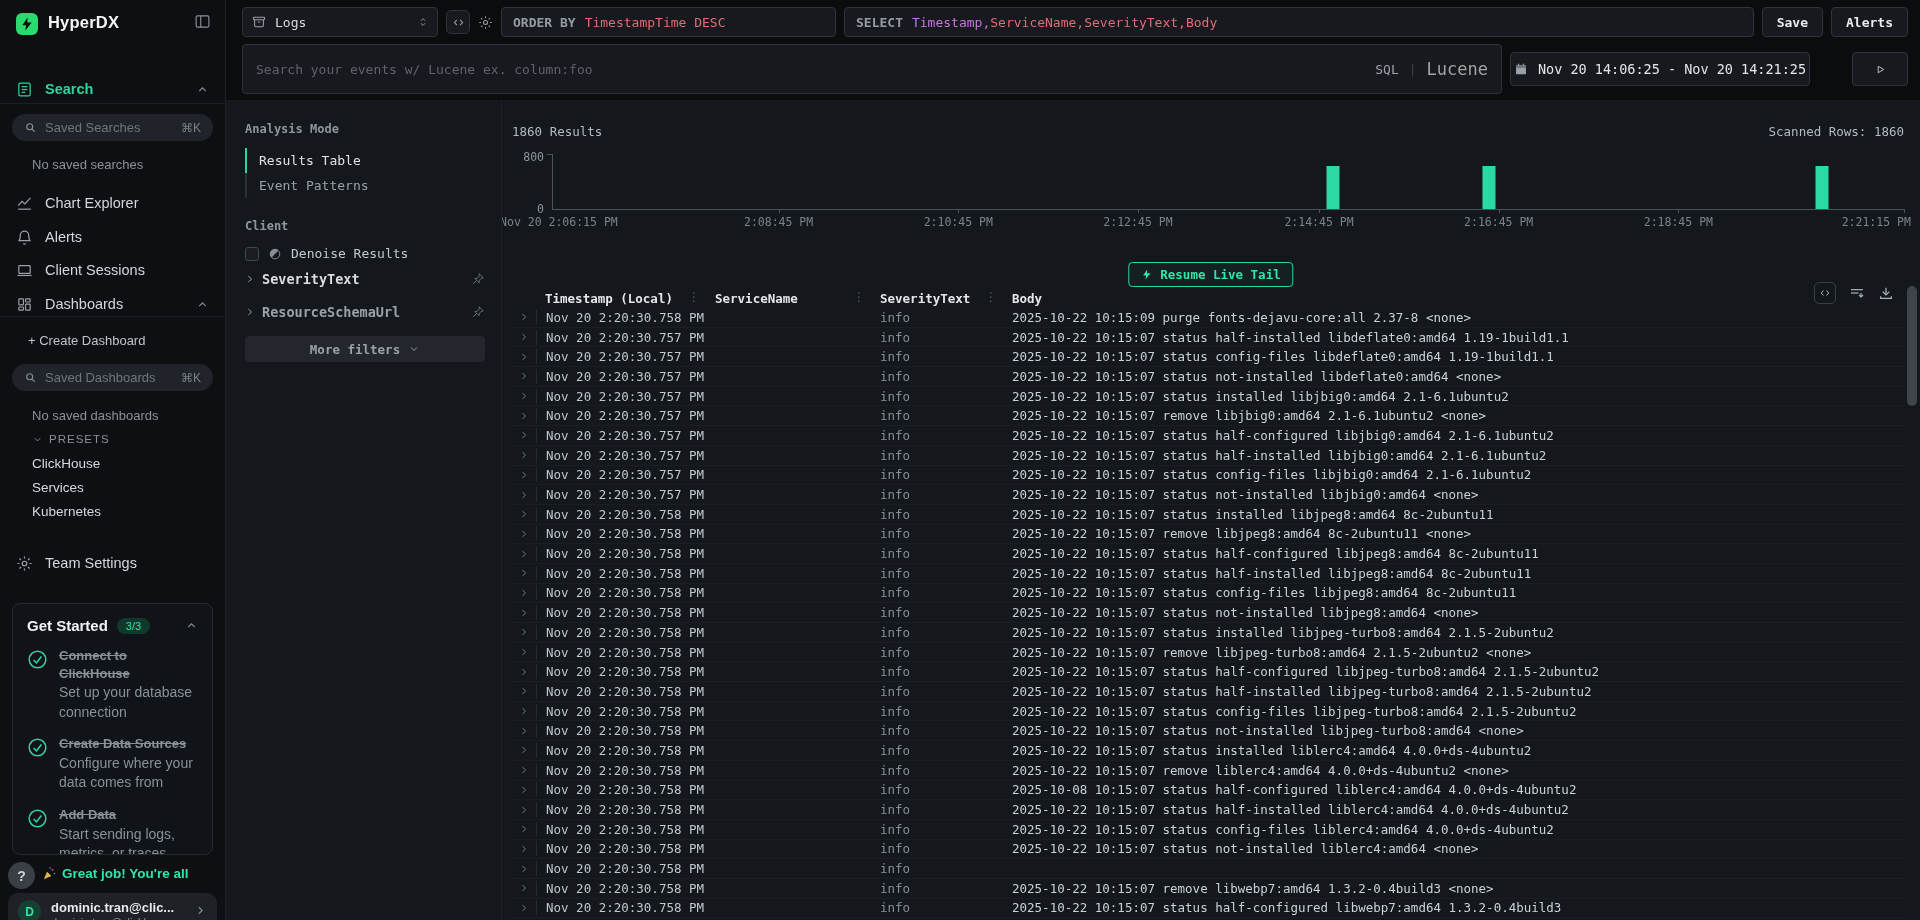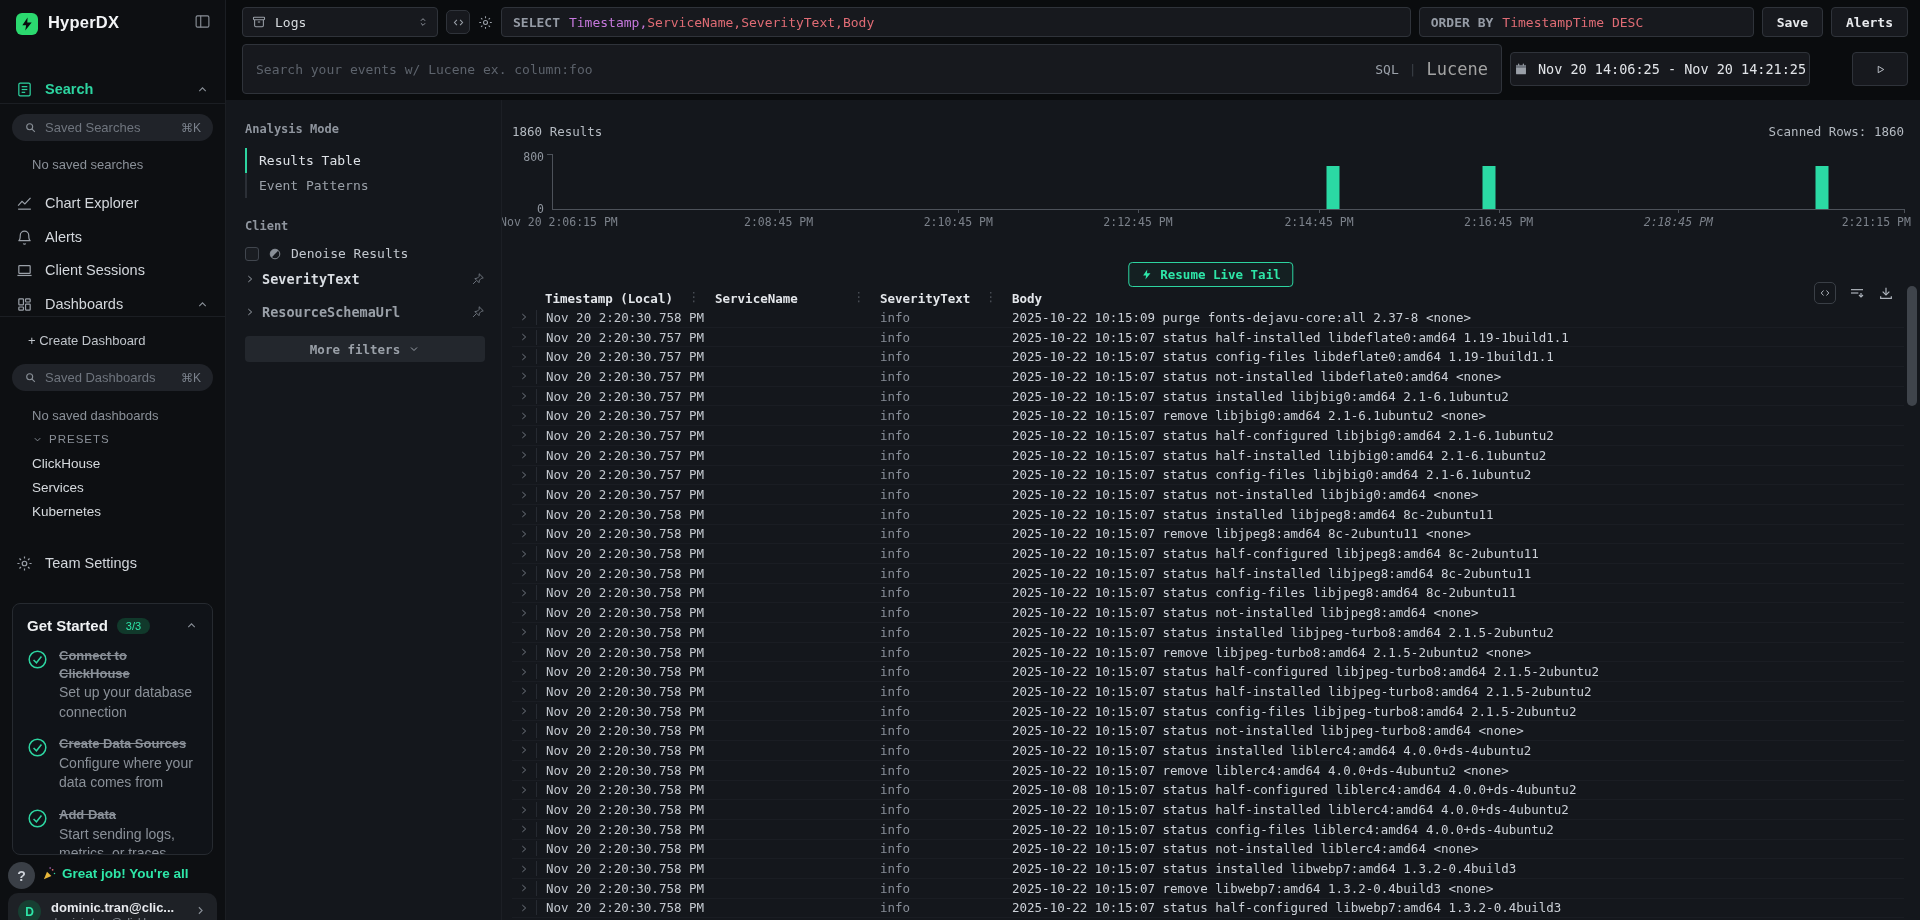--- a/index.html
+++ b/index.html
@@ -386,27 +386,27 @@
               <polyline points="9,7 4.5,12 9,17"></polyline>
               <polyline points="15,7 19.5,12 15,17"></polyline>
             </svg>
         </button>
         <button class="icon-btn">
           <svg width="15" height="15" viewBox="0 0 24 24" fill="none" stroke="currentColor" stroke-width="1.7">
               <circle cx="12" cy="12" r="3.2"></circle>
               <path d="M12 2v3M12 19v3M2 12h3M19 12h3M4.9 4.9l2.1 2.1M17 17l2.1 2.1M19.1 4.9L17 7M7 17l-2.1 2.1"></path>
             </svg>
         </button>
+        <div class="sql-field order-field inputish">
+          <span class="sql-kw">ORDER BY</span>
+            <span class="tok-red">TimestampTime DESC</span>
+        </div>
         <div class="sql-field grow inputish">
           <span class="sql-kw">SELECT</span>
             <span><span class="tok-purple">Timestamp,</span><span class="tok-red">ServiceName,SeverityText,Body</span></span>
-        </div>
-        <div class="sql-field order-field inputish">
-          <span class="sql-kw">ORDER BY</span>
-            <span class="tok-red">TimestampTime DESC</span>
         </div>
         <button class="tb-btn inputish mono">Save</button>
         <button class="tb-btn inputish mono">Alerts</button>
       </div>
 
       <div class="tb-row">
         <div class="search-box inputish">
           <input type="text" placeholder="Search your events w/ Lucene ex. column:foo" style="">
           <span class="lang-sql">SQL</span>
           <span class="lang-div">|</span>
@@ -502,21 +502,21 @@
               <div class="xlab" style="left: 16.7%;">2:08:45 PM</div>
               <div class="xtick" style="left: 30%;"></div>
               <div class="xlab" style="left: 30%;">2:10:45 PM</div>
               <div class="xtick" style="left: 43.3%;"></div>
               <div class="xlab" style="left: 43.3%;">2:12:45 PM</div>
               <div class="xtick" style="left: 56.7%;"></div>
               <div class="xlab" style="left: 56.7%;">2:14:45 PM</div>
               <div class="xtick" style="left: 70%;"></div>
               <div class="xlab" style="left: 70%;">2:16:45 PM</div>
               <div class="xtick" style="left: 83.3%;"></div>
-              <div class="xlab" style="left: 83.3%; font-style: italic;">2:18:45 PM</div>
+              <div class="xlab" style="left: 83.3%;">2:18:45 PM</div>
               <div class="xtick" style="left: 100%;"></div>
               <div class="xlab" style="left: 100%; transform: translateX(-90%);">2:21:15 PM</div>
               <div class="bar" style="left: 57.7%; height: 77.5%; background: rgb(43, 217, 164);"></div>
               <div class="bar" style="left: 69.3%; height: 77.5%; background: rgb(43, 217, 164);"></div>
               <div class="bar" style="left: 93.9%; height: 77.5%; background: rgb(43, 217, 164);"></div>
             </div>
         </div>
 
         <button class="livetail mono">
           <span class="ic">
@@ -870,21 +870,20 @@
               </div>
               <div class="trow">
                 <span class="td c-exp">
                   <svg width="10" height="10" viewBox="0 0 24 24" fill="none" stroke="currentColor" stroke-width="2.4">
                     <polyline points="8,5 16,12 8,19"></polyline>
                   </svg>
                 </span>
                 <span class="td c-ts">Nov 20 2:20:30.758 PM</span>
                 <span class="td c-svc"></span>
                 <span class="td c-sev">info</span>
-                <span class="td c-body">2025-10-22 10:15:07 status installed libwebp7:amd64 1.3.2-0.4build3</span>
               </div>
               <div class="trow">
                 <span class="td c-exp">
                   <svg width="10" height="10" viewBox="0 0 24 24" fill="none" stroke="currentColor" stroke-width="2.4">
                     <polyline points="8,5 16,12 8,19"></polyline>
                   </svg>
                 </span>
                 <span class="td c-ts">Nov 20 2:20:30.758 PM</span>
                 <span class="td c-svc"></span>
                 <span class="td c-sev">info</span>

